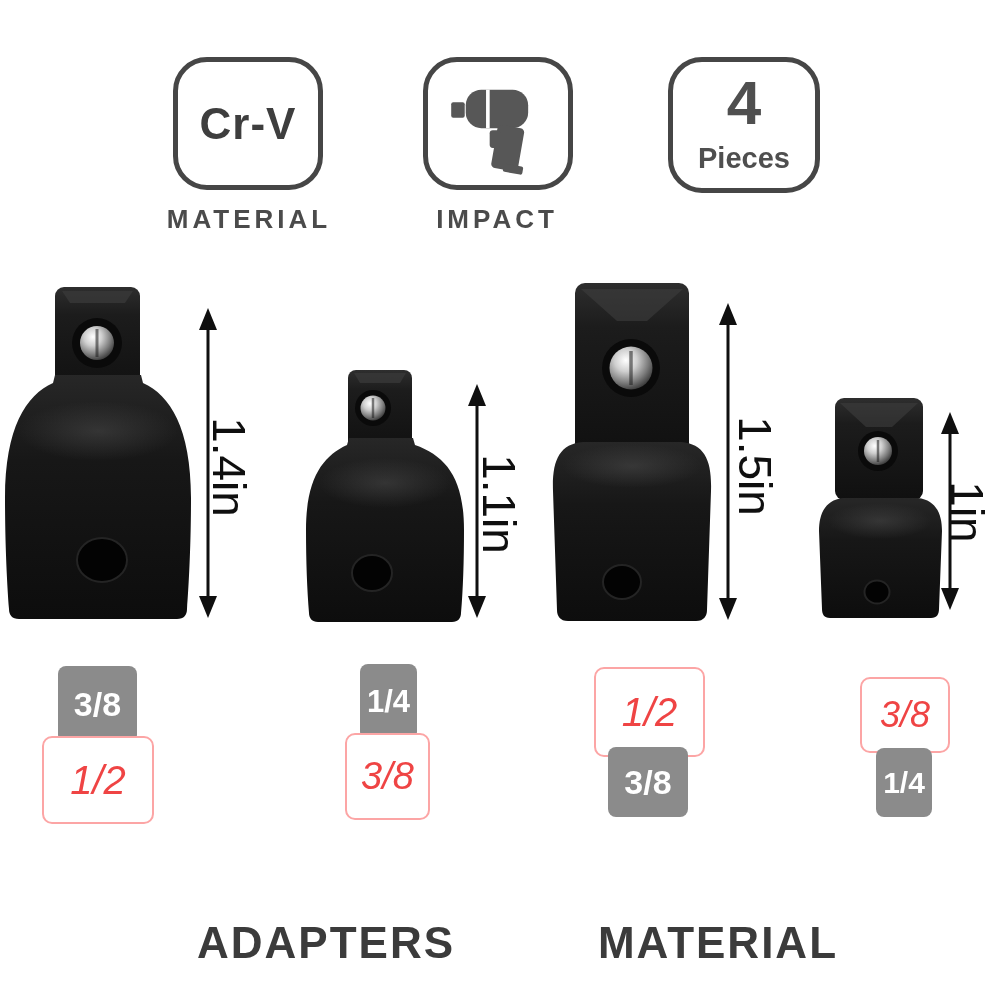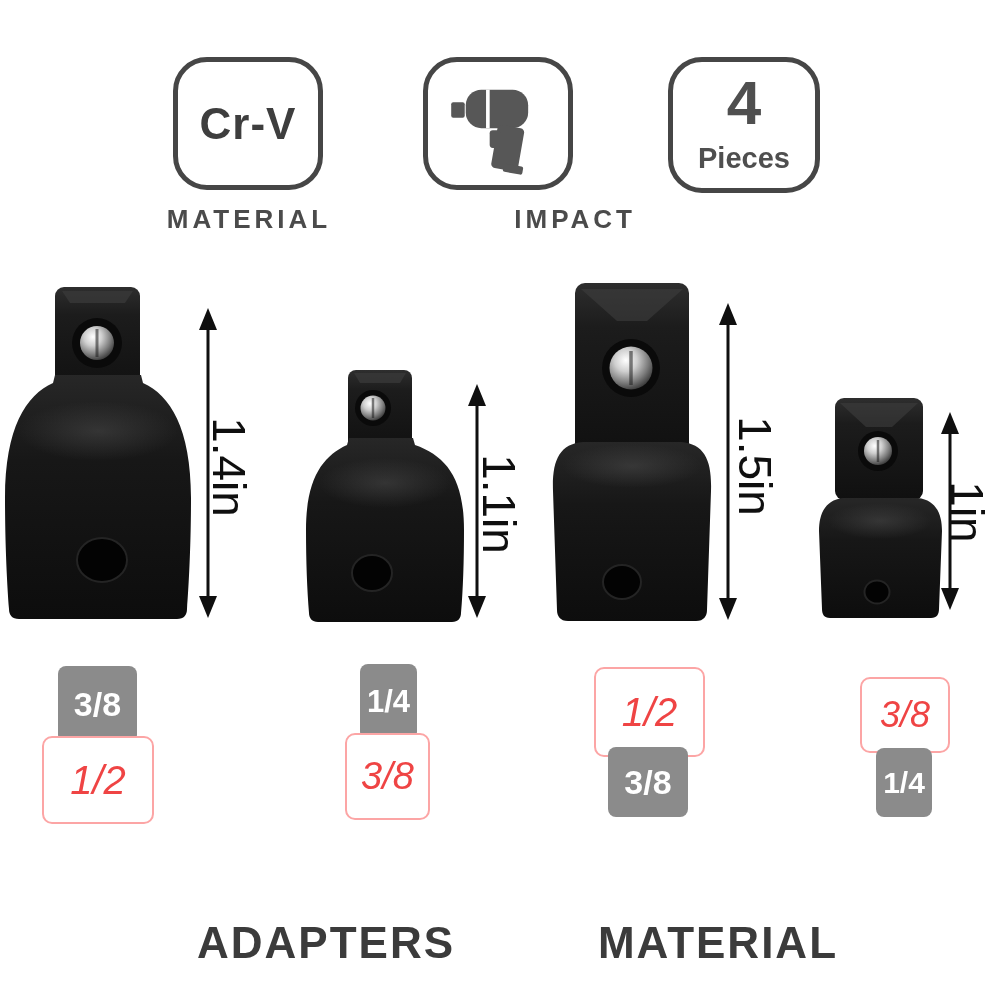--- a/index.html
+++ b/index.html
@@ -97,21 +97,21 @@
         <rect x="19" y="17" width="60" height="37" rx="15"></rect>
         <g transform="rotate(10 58 75)">
           <rect x="46" y="52" width="26" height="42" rx="4"></rect>
           <rect x="58" y="88" width="19" height="8" rx="2"></rect>
         </g>
         <rect x="42" y="56" width="10" height="17" rx="3"></rect>
       </g>
       <rect x="38.5" y="17" width="3.5" height="37" fill="#ffffff"></rect>
     </svg>
   </div>
-  <div class="badge-caption" style="left:376px;top:204px;text-align:right;">IMPACT</div>
+  <div class="badge-caption" style="left:367px;top:204px;">IMPACT</div>
 
   <div class="badge" style="left:668px;top:57px;width:152px;height:136px;">
     <div class="badge-count">4</div>
     <div class="badge-unit">Pieces</div>
   </div>
 
   <svg class="product-svg" style="left:2px;top:283px;" width="192" height="338" viewBox="0 0 192 338">
     <rect x="53" y="4" width="85" height="110" rx="9" fill="url(#neckG)"></rect>
     <path d="M60 8 L131 8 L123 20 L68 20 Z" fill="#3a3a3a" opacity="0.75"></path>
     <circle cx="95" cy="60" r="25" fill="#0a0a0a"></circle>

